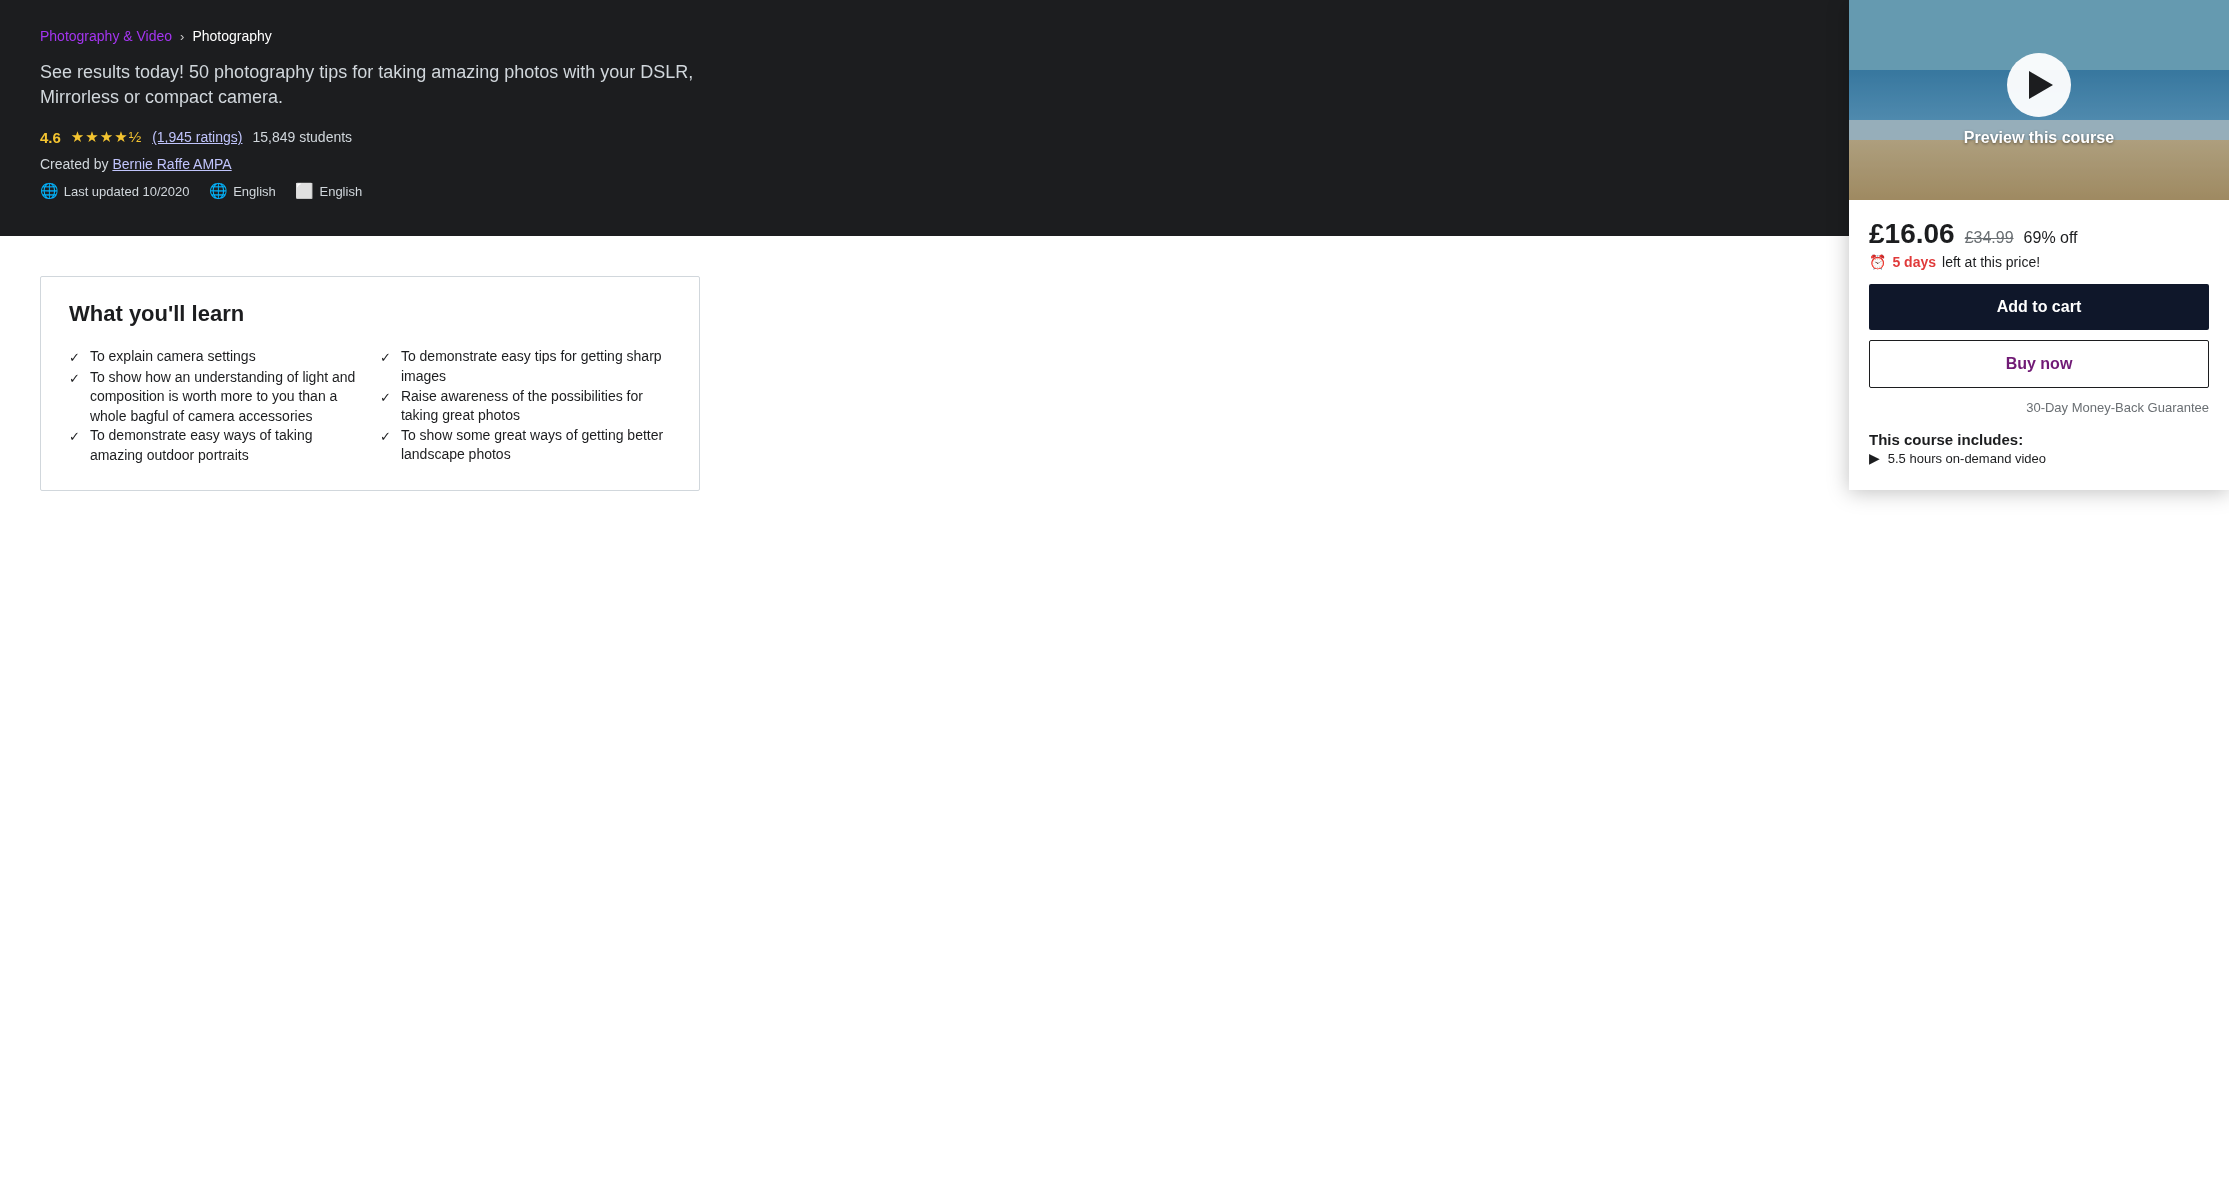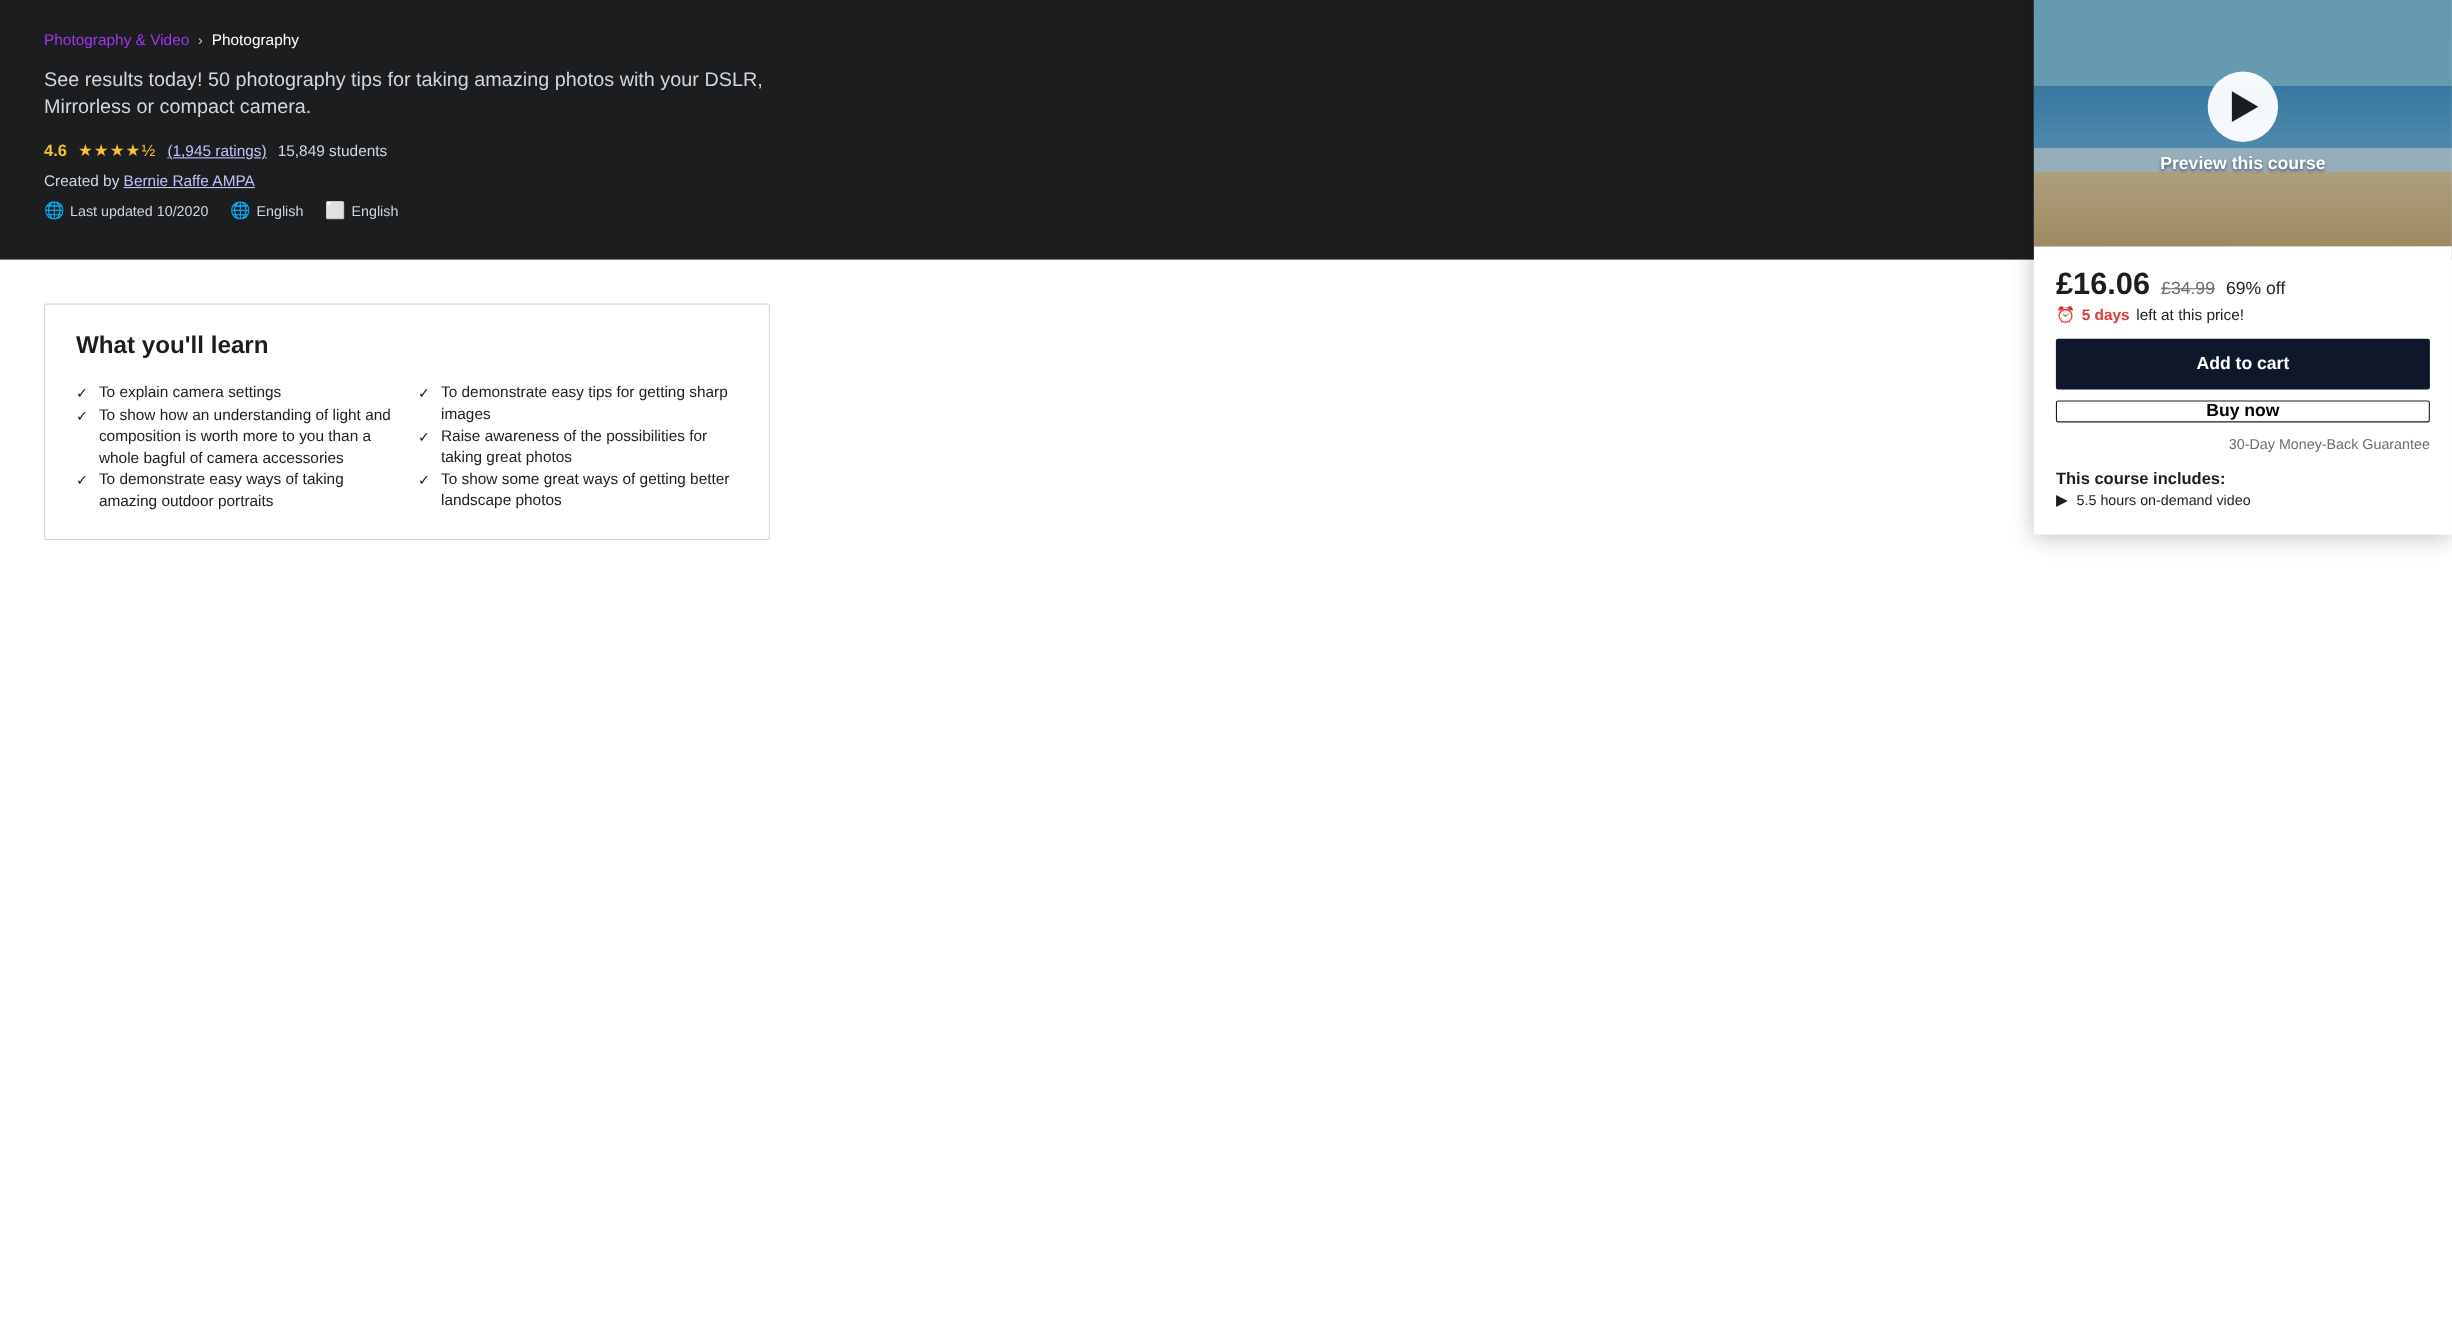--- a/index.html
+++ b/index.html
@@ -38,21 +38,21 @@
       position: absolute;
       right: 0;
       top: 0;
       width: 380px;
       background: #fff;
       box-shadow: 0 2px 20px rgba(0,0,0,0.25);
       z-index: 10;
     }
     .preview-img {
       width: 100%;
-      height: 224px;
+      height: 200px;
       background: linear-gradient(135deg, #1a6b8a 0%, #4a90c4 40%, #87c1d8 70%, #c8e0e8 100%);
       position: relative;
       overflow: hidden;
       cursor: pointer;
       text-align: center;
     }
     
     .pool-scene {
       position: absolute; inset: 0;
       background: linear-gradient(180deg, #87CEEB 0%, #87CEEB 35%, #4a9fd4 35%, #6ab8e8 60%, #c8e8f8 60%, #c8e8f8 70%, #e8d4a8 70%, #d4b882 100%);
@@ -99,22 +99,23 @@
       padding: 14px;
       font-size: 16px;
       font-weight: 700;
       cursor: pointer;
       margin-bottom: 10px;
       border-radius: 2px;
     }
     .btn-buy {
       width: 100%;
       background: #fff;
-      color: #000000;
+      color: #701a75;
       border: 1.5px solid #1c1d1f;
+      padding: 14px;
       font-size: 16px;
       font-weight: 700;
       cursor: pointer;
       margin-bottom: 12px;
       border-radius: 2px;
     }
     .guarantee { text-align: right; font-size: 13px; color: #6a6f73; margin-bottom: 16px; }
     .includes-title { font-size: 15px; font-weight: 700; margin-bottom: 2px; color: #1c1d1f; }
     .includes-item { display: flex; align-items: center; gap: 8px; font-size: 13px; color: #1c1d1f; margin-bottom: 6px; }
     .includes-icon { font-size: 14px; color: #1c1d1f; }

